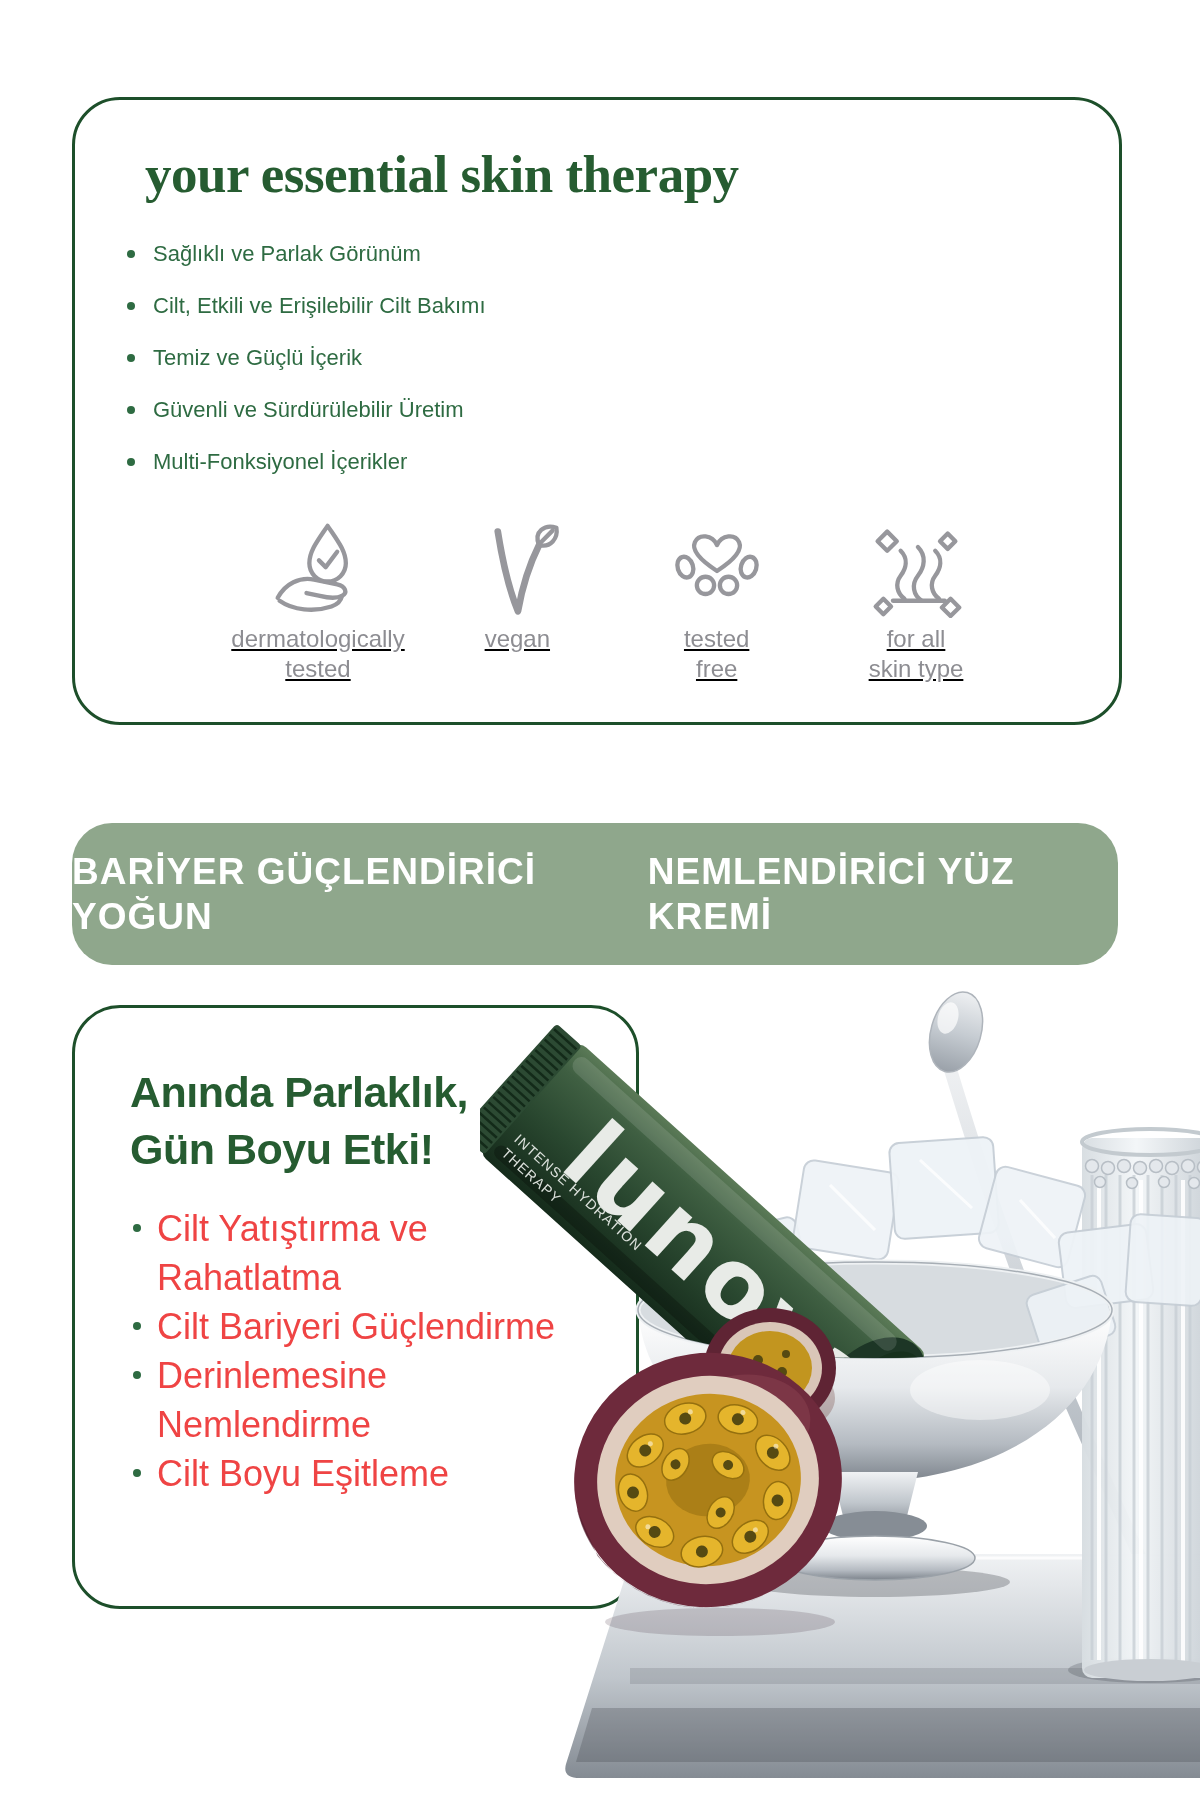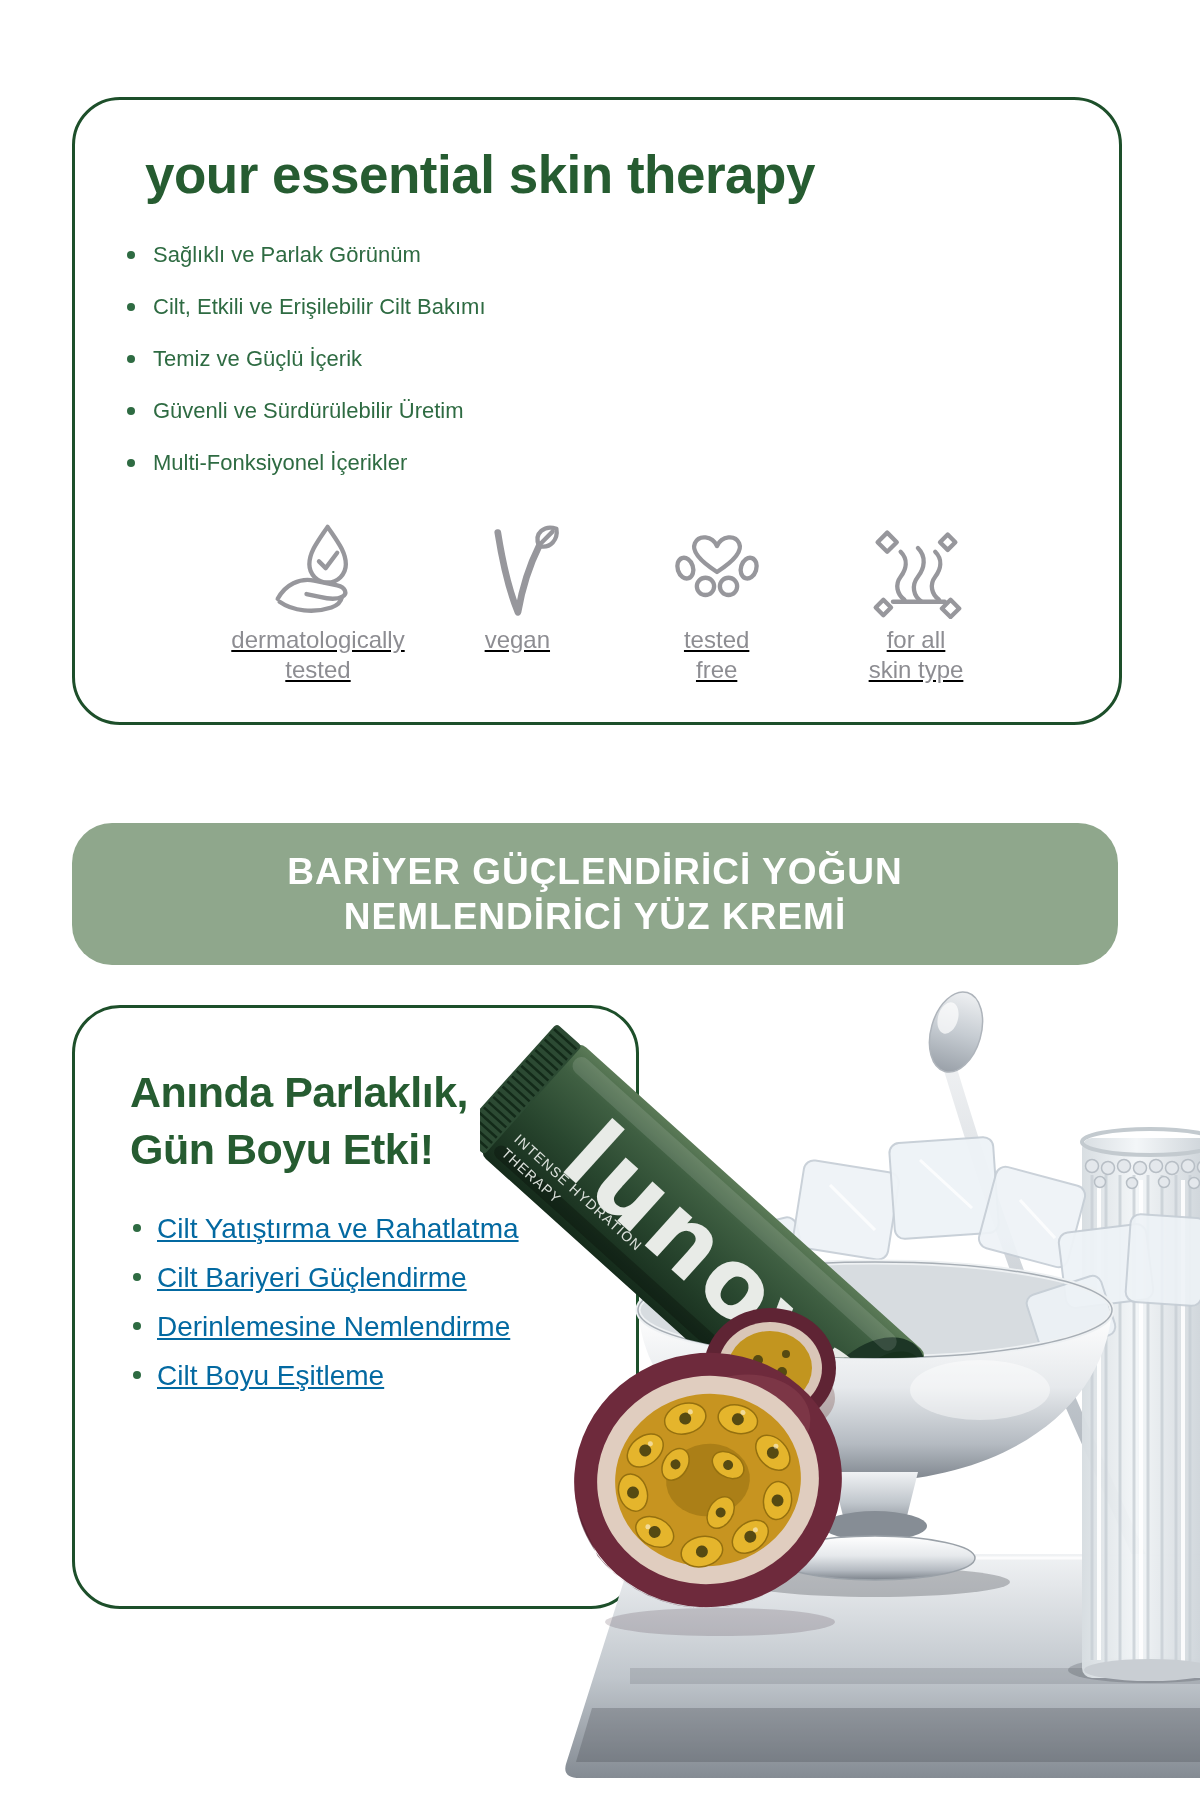--- a/index.html
+++ b/index.html
@@ -2,42 +2,42 @@
 <html><head>
 <meta charset="utf-8">
 <style>
   html,body{margin:0;padding:0;background:#fff;}
   .page{position:relative;width:1200px;height:1800px;background:#ffffff;overflow:hidden;
         font-family:"Liberation Sans",sans-serif;}
 
   
   .hero-box{position:absolute;left:72px;top:97px;width:1050px;height:628px;
             border:3px solid #1d4f2a;border-radius:48px;background:#fff;box-sizing:border-box;}
-  .hero-title{margin:44px 0 0 70px;font-size:53px;font-weight:bold;color:#265c31;letter-spacing:-0.5px;}
+  .hero-title{margin:44px 0 0 70px;font-size:53px;font-weight:bold;color:#265c31;letter-spacing:-0.5px;font-family:Liberation Serif, serif;}
   ul.green-list{list-style:none;margin:24px 0 0 0;padding:0 0 0 52px;}
   ul.green-list li{display:flex;font-size:22px;line-height:52px;color:#2e6b42;}
   .dot{flex:none;width:8px;height:8px;border-radius:50%;background:#2e6b42;margin:22px 18px 0 0;}
 
   .badges{display:flex;justify-content:space-between;margin-top:34px;padding:0 110px 0 150px;}
   .badge{width:186px;text-align:center;text-decoration:underline;}
   .badge svg{display:block;margin:0 auto;}
   .badge-label{margin-top:6px;font-size:24px;line-height:30px;color:#8d8d92;white-space:pre-line;}
 
   
   .banner{position:absolute;left:72px;top:823px;width:1046px;height:142px;border-radius:40px;
-          background:#8fa78c;color:#ffffff;display:flex;flex-direction:column;align-items:center;
+          background:#8fa78c;color:#ffffff;display:flex;flex-direction:row;align-items:center;
           justify-content:center;font-weight:bold;font-size:37px;line-height:45px;letter-spacing:1px;}
 
   
   .benefits-box{position:absolute;left:72px;top:1005px;width:567px;height:604px;
                 border:3px solid #1d4f2a;border-radius:48px;background:#fff;box-sizing:border-box;}
   .benefits-heading{margin:56px 0 0 55px;font-size:43px;line-height:57px;font-weight:bold;
                     color:#265c31;white-space:pre-line;letter-spacing:-0.5px;}
   ul.benefits-list{list-style:none;margin:26px 0 0 0;padding:0 0 0 58px;}
-  ul.benefits-list li{display:flex;font-size:28px;line-height:49px;color:#0369a1;text-decoration:underline;}
+  ul.benefits-list li{display:flex;font-size:36px;line-height:49px;color:#ef4444;}
   ul.benefits-list li span.txt{width:400px;}
   ul.benefits-list .dot{margin-top:20px;margin-right:16px;}
 
   
   .photo{position:absolute;left:480px;top:970px;width:720px;height:830px;}
   .icon-stroke{fill:none;stroke:#97979c;stroke-width:4.5;stroke-linecap:round;stroke-linejoin:round;}
 </style>
 </head>
 <body>
 

